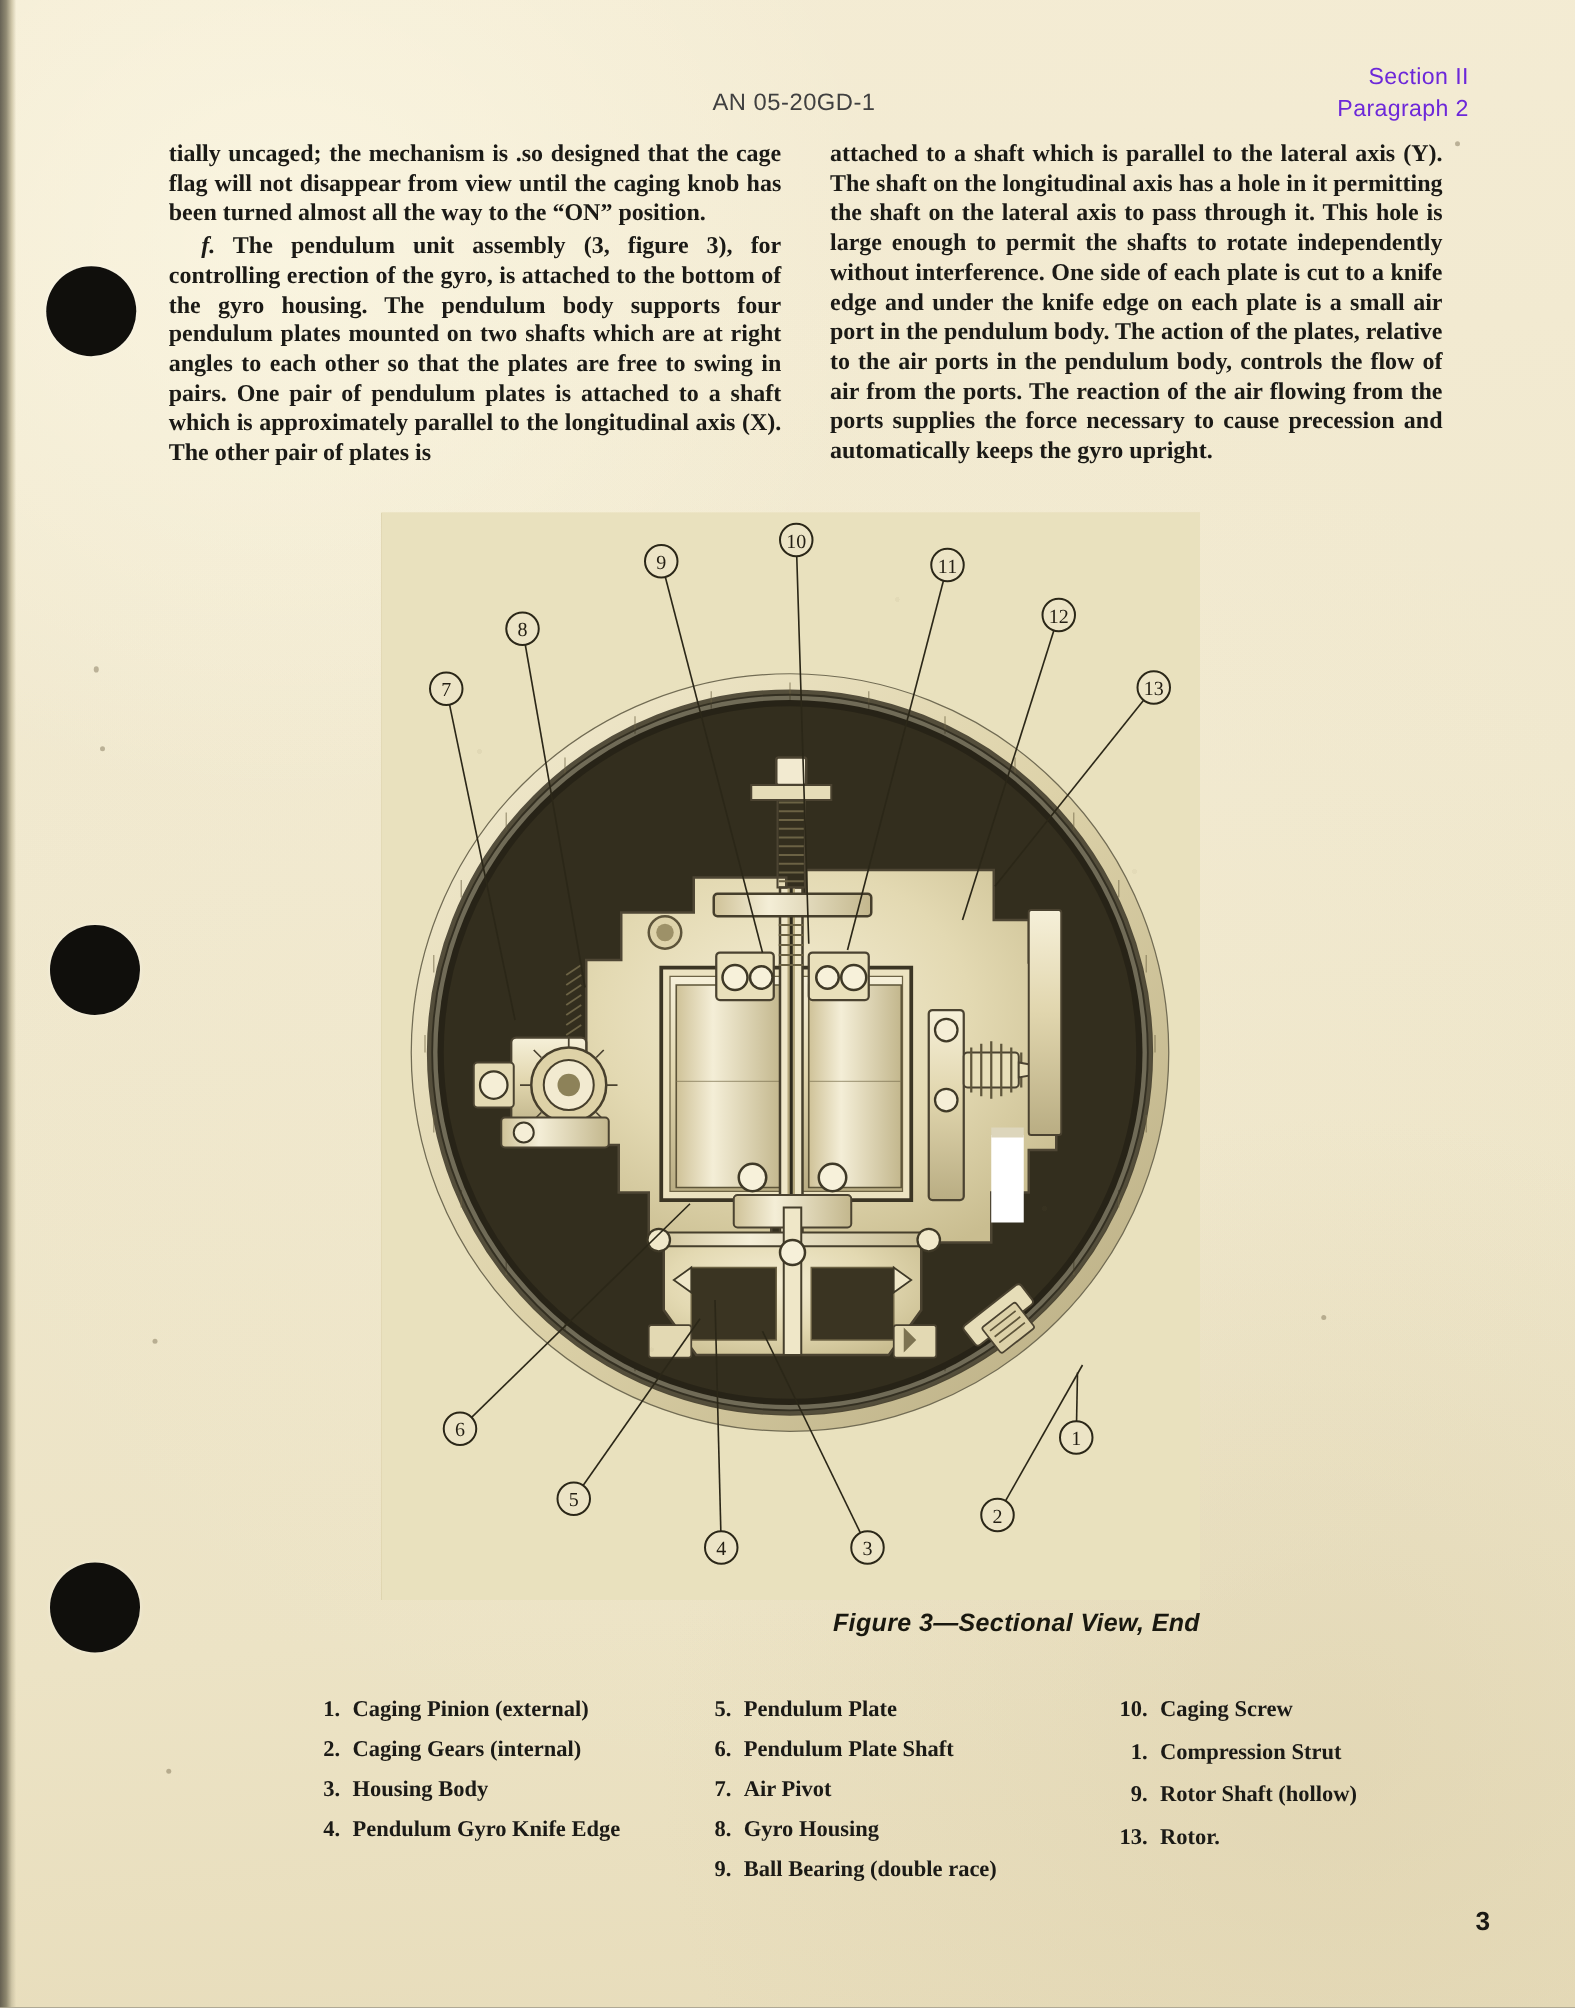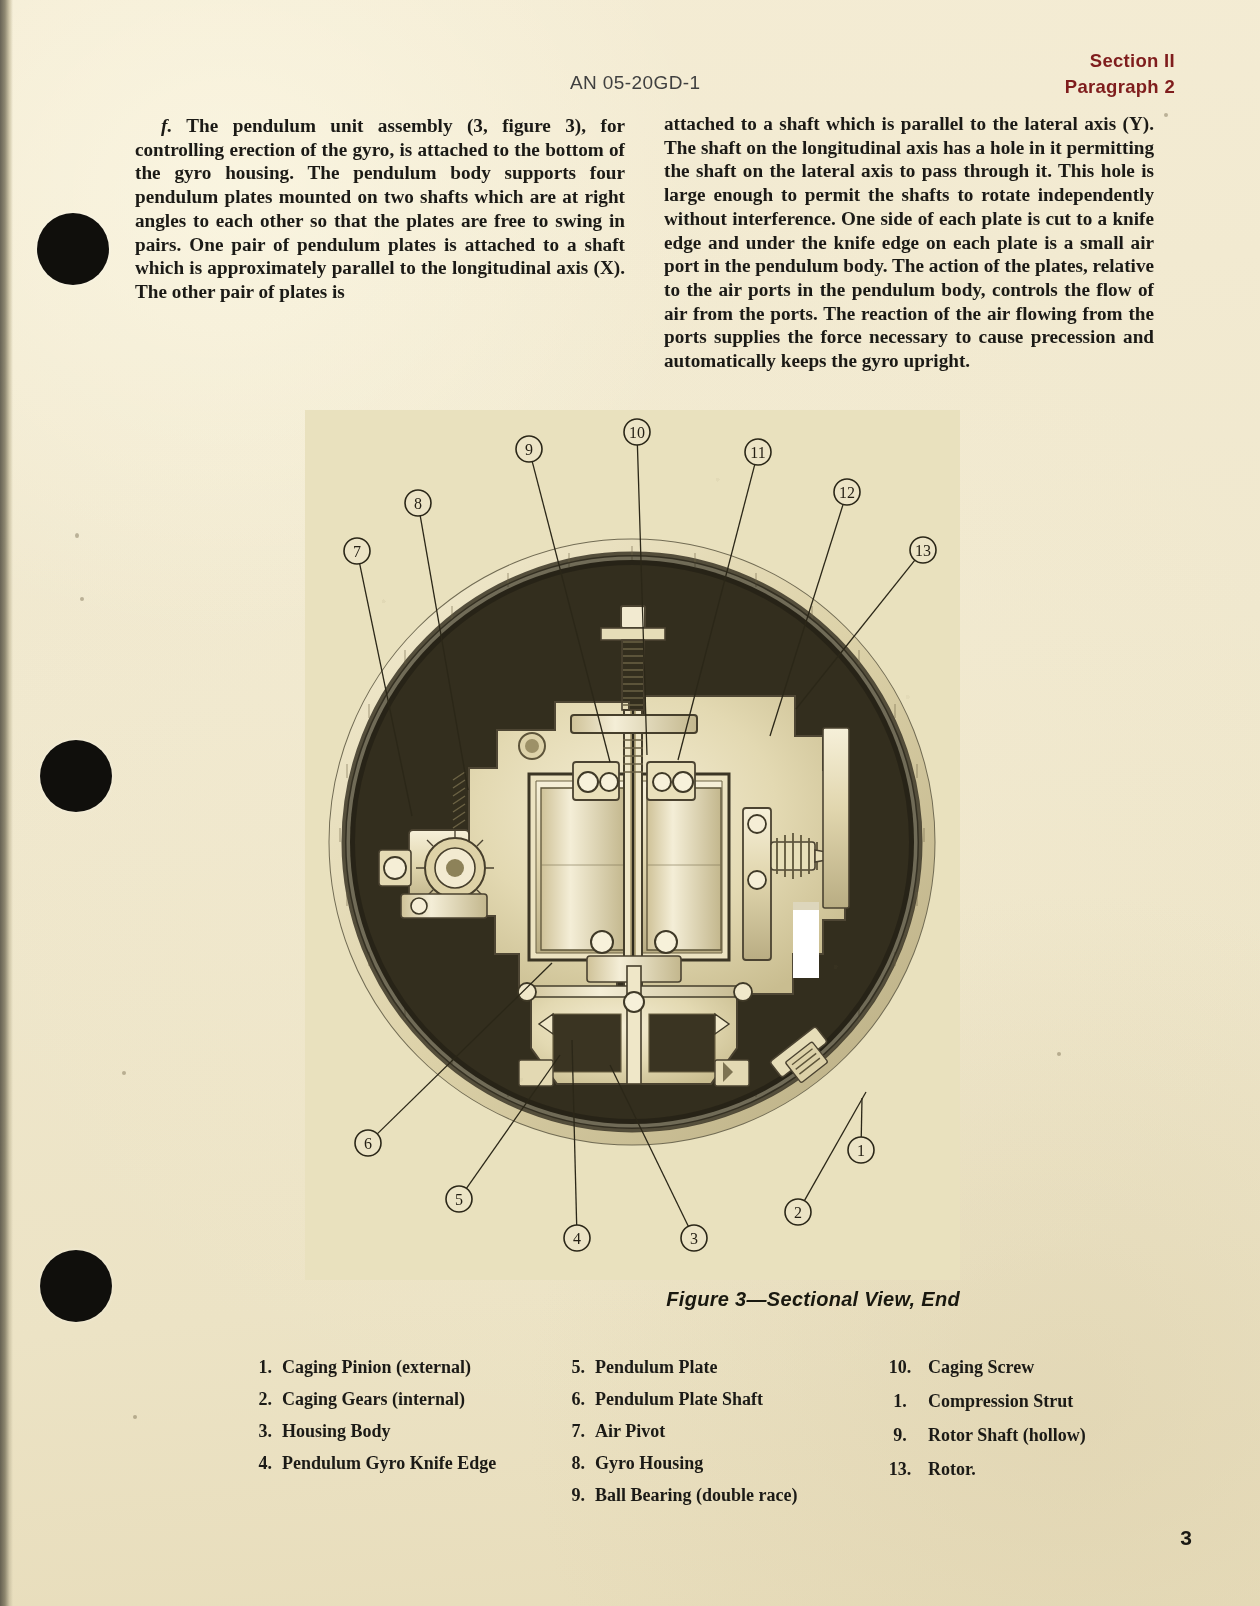--- a/index.html
+++ b/index.html
@@ -62,23 +62,23 @@
     color: #404040;
   }
   .hdr-right {
     position: absolute;
     right: 0; top: 0;
     text-align: right;
     line-height: 1.38;
   }
   .hdr-right div {
     font-size: 18.5px;
-    font-weight: 700;
+    font-weight: 400;
     letter-spacing: .3px;
-    color: #7f1d1d;
+    color: #6d28d9;
   }
 
   
   .col {
     position: absolute;
     top: 112px;
     width: 490px;
     font-size: 19.2px;
     line-height: 1.235;
     text-align: justify;
@@ -153,21 +153,21 @@
     white-space: nowrap;
     font-weight: 600;
   }
   .legend-col.c3 .legend-item { margin-bottom: 16px; }
   .legend-num {
     width: 30px;
     text-align: right;
     margin-right: 10px;
     flex: none;
   }
-  .legend-col.c3 .legend-num { width: 36px; text-align: center; }
+  .legend-col.c3 .legend-num { width: 36px; }
 
   .page-no {
     position: absolute;
     right: 68px; bottom: 56px;
     font-family: "Liberation Sans", "DejaVu Sans", sans-serif;
     font-size: 21px;
     font-weight: 700;
     color: #1a1914;
   }
 
@@ -195,20 +195,21 @@
 
   <div class="hdr">
     <div class="hdr-doc">AN  05-20GD-1</div>
     <div class="hdr-right">
       <div>Section II</div>
       <div>Paragraph 2</div>
     </div>
   </div>
 
   <div class="col left">
+    <p>tially uncaged; the mechanism is .so designed that the cage flag will not disappear from view until the caging knob has been turned almost all the way to the “ON” position.</p>
     <p class="indent"><em>f.</em> <span>The pendulum unit assembly (3, figure 3), for controlling erection of the gyro, is attached to the bottom of the gyro housing. The pendulum body supports four pendulum plates mounted on two shafts which are at right angles to each other so that the plates are free to swing in pairs. One pair of pendulum plates is attached to a shaft which is approximately parallel to the longitudinal axis (X). The other pair of plates is</span></p>
   </div>
 
   <div class="col right">
     <p>attached to a shaft which is parallel to the lateral axis (Y). The shaft on the longitudinal axis has a hole in it permitting the shaft on the lateral axis to pass through it. This hole is large enough to permit the shafts to rotate independently without interference. One side of each plate is cut to a knife edge and under the knife edge on each plate is a small air port in the pendulum body. The action of the plates, relative to the air ports in the pendulum body, controls the flow of air from the ports. The reaction of the air flowing from the ports supplies the force necessary to cause precession and automatically keeps the gyro upright.</p>
   </div>
 
   <div class="figure-wrap">
     <div class="photo">
       <svg class="fig-svg" viewBox="0 0 655 870" preserveAspectRatio="none">

